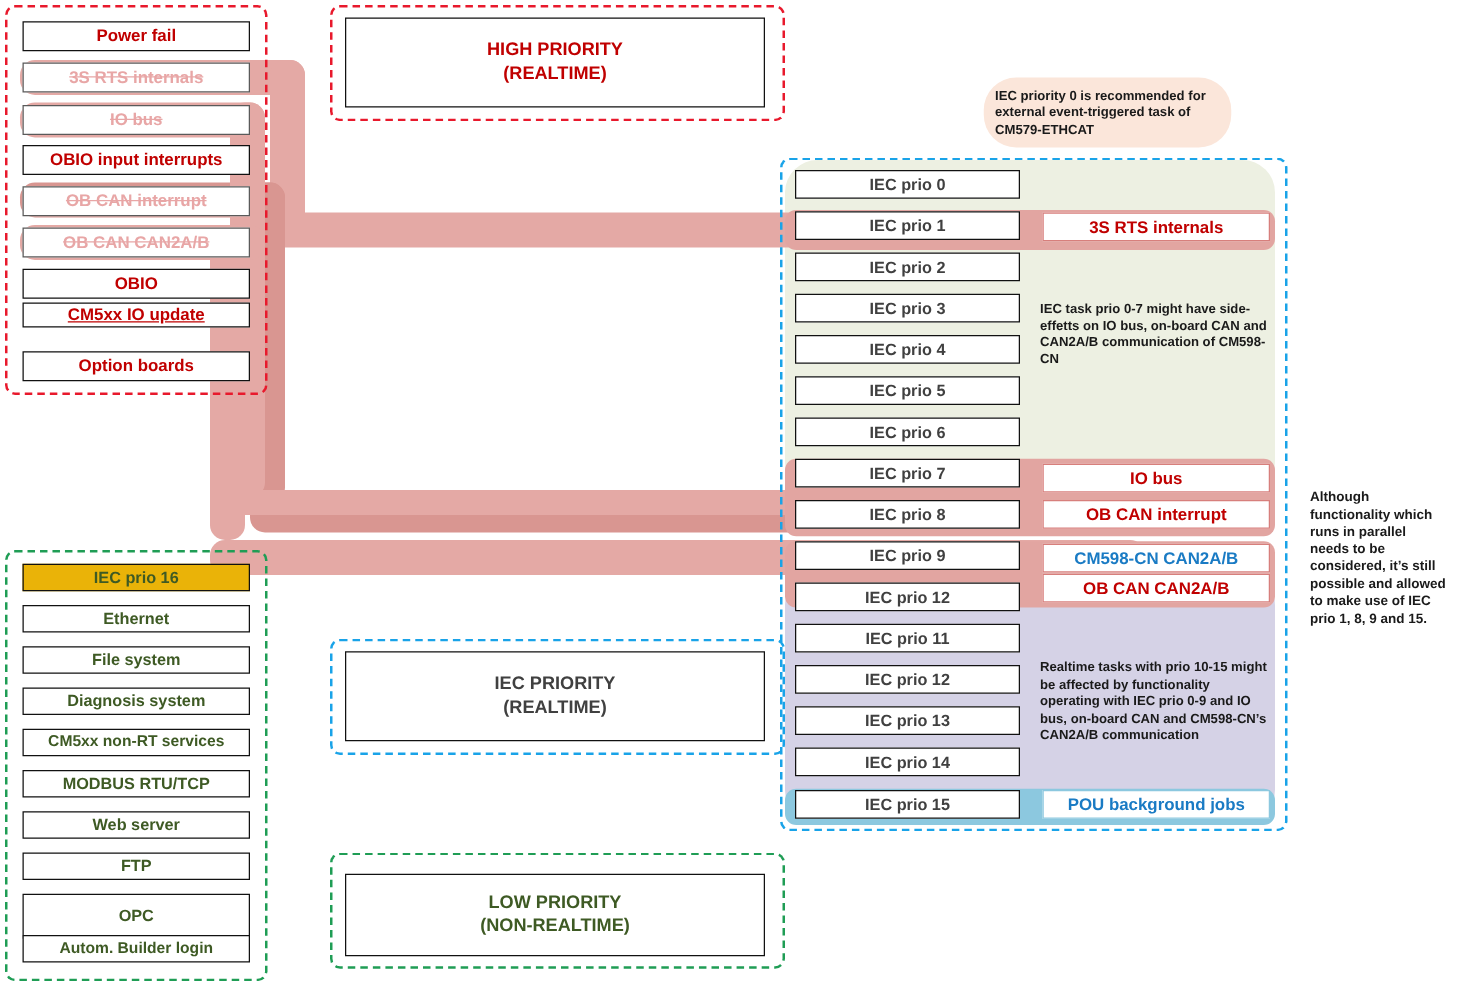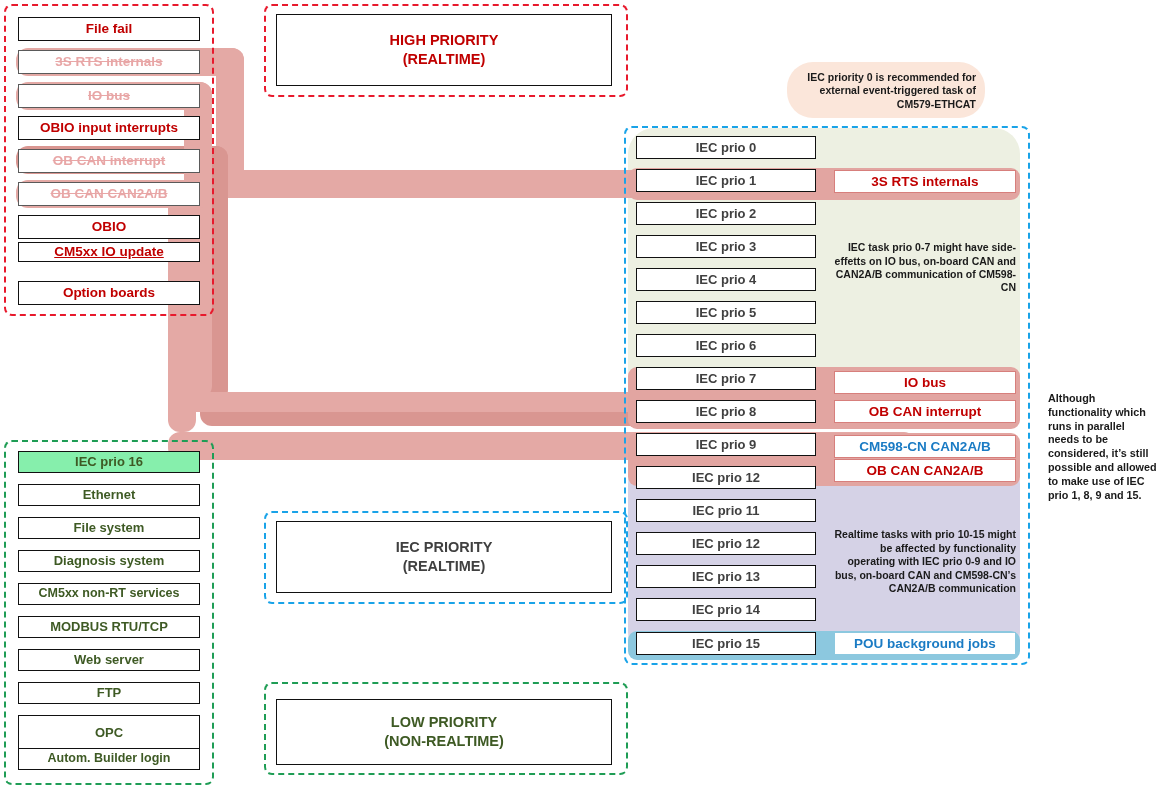--- a/index.html
+++ b/index.html
@@ -16,38 +16,38 @@
   
   .box{position:absolute;box-sizing:border-box;border:1.6px solid #111;background:#ffffff;
        display:flex;align-items:center;justify-content:center;text-align:center;
        font-weight:bold;line-height:1.05;}
   .box.red{color:#c00000;}
   .box.blue{color:#404040;}
   .box.green{color:#3e5a24;}
   .box.bigtitle{font-size:14.5px;flex-direction:column;gap:3px;}
 
   .box.dim{color:#e8a6a6;text-decoration:line-through;border-color:#5a5a5a;}
-  .box.tint{background:#86efac;align-items:center;}
+  .box.tint{background:#eab308;align-items:center;}
 
   
   .ribbon{position:absolute;background:#e4a9a5;}
   .ribbon.dark{background:#d99691;}
   .ribbon.r10{border-radius:12px;}
 
   
   .cap{position:absolute;box-sizing:border-box;border-radius:9px;background:#e2a5a1;}
   .cap-blue{background:#8cc8df;}
   .cap-lav{background:#d5d2e6;border-radius:26px;}
   .cap-ivory{background:#edf0e2;border-radius:26px;}
   .cap-peach{background:#fbe6da;border-radius:26px;}
 
   
   .note{position:absolute;box-sizing:border-box;
         font-size:10.5px;font-weight:bold;color:#1a1a1a;line-height:1.28;
-        text-align:right;display:flex;align-items:center;justify-content:center;padding:4px 6px;}
+        text-align:left;display:flex;align-items:center;justify-content:center;padding:4px 6px;}
   .note.plain{text-align:left;display:block;background:transparent;}
 
   
   .obox{position:absolute;box-sizing:border-box;border:1.6px solid #d77f7c;background:#fff;
         display:flex;align-items:center;justify-content:center;font-weight:bold;font-size:13.5px;}
   .obox.red{color:#c00000;}
   .obox.blue{color:#1a7bc4;}
 </style>
 </head>
 <body>
@@ -76,21 +76,21 @@
 
   <div class="zone zone-red" style="left:4px;top:4px;width:210px;height:312px;"></div>
   <div class="zone zone-red" style="left:264px;top:4px;width:364px;height:93px;"></div>
 
   <div class="box bigtitle red" style="left:276px;top:14px;width:336px;height:72px;">
     <span>HIGH PRIORITY</span>
     <span>(REALTIME)</span>
   </div>
 
   <div class="box red" style="left:18px;top:17px;width:182px;height:24px;font-size:13.5px;">
-    <span>File fail</span>
+    <span>Power fail</span>
     </div>
 
   <div class="box dim" style="left:18px;top:50px;width:182px;height:24px;font-size:13.5px;">
     <span>3S RTS internals</span>
     </div>
 
   <div class="box dim" style="left:18px;top:84px;width:182px;height:24px;font-size:13.5px;">
     <span>IO bus</span>
     </div>
 

